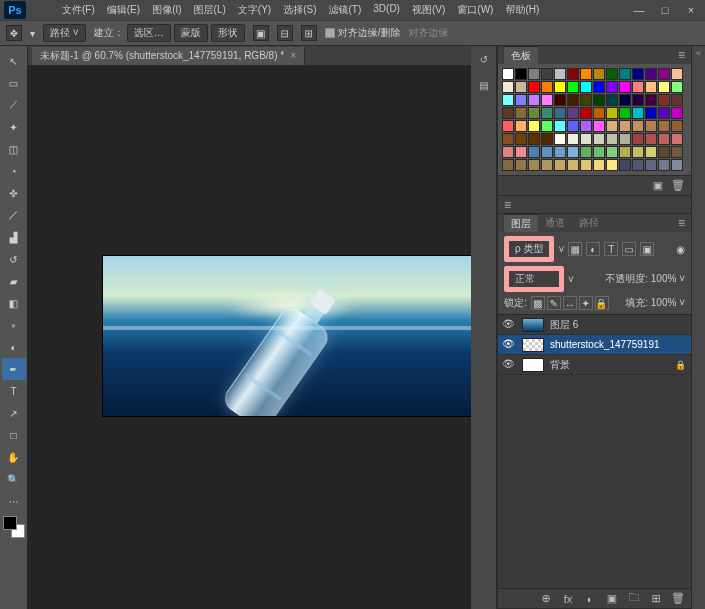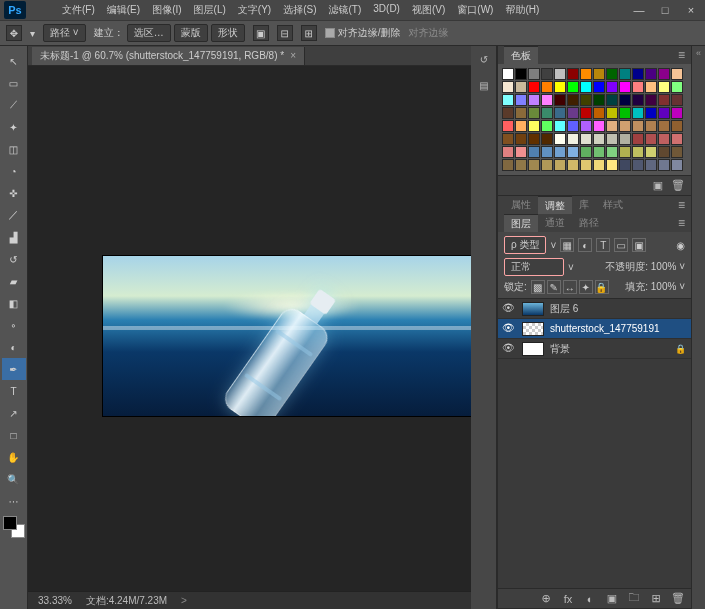--- a/index.html
+++ b/index.html
@@ -64,21 +64,21 @@
 
 
 .swatches{padding:4px;max-height:136px;}
 .sw-row{display:flex;flex-wrap:wrap;gap:1px;}
 .sw{width:12px;height:12px;border:1px solid #2a2a2a;}
 .panel-footer{height:20px;background:#3f3f3f;display:flex;justify-content:flex-end;align-items:center;gap:6px;padding:0 6px;border-top:1px solid #2a2a2a;}
 
 
 .layers-opts{display:flex;flex-direction:column;padding:4px 6px;gap:4px;background:#474747;border-bottom:1px solid #2a2a2a;}
 .opt-row{display:flex;align-items:center;gap:4px;font-size:10px;}
-.sel{background:#3f3f3f;border:1px solid #fca5a5;padding:1px 6px;border-radius:2px;flex:0 0 auto;}
+.sel{background:#3f3f3f;border:5px solid #fca5a5;padding:1px 6px;border-radius:2px;flex:0 0 auto;}
 .icon-sq{width:14px;height:14px;border:1px solid #6a6a6a;display:inline-flex;align-items:center;justify-content:center;}
 .opslider{color:#ccc;margin-left:auto;}
 
 .layer-list{flex:1;background:#3a3a3a;}
 .layer{display:flex;align-items:center;height:20px;gap:6px;padding:0 4px;border-bottom:1px solid #2f2f2f;}
 .layer.selected{background:#1f4f82;color:#fff;}
 .eye{width:14px;height:14px;}
 .thumb{width:22px;height:14px;background:#888;border:1px solid #222;}
 .thumb.sea{background:linear-gradient(#6bb3d9,#0a3868);}
 .thumb.trans{background:repeating-conic-gradient(#ccc 0 25%,#fff 0 50%) 0 0/6px 6px;}
@@ -185,25 +185,20 @@
     <div class="viewport">
       <div class="canvas">
         <div class="sun"></div>
         <div class="waves"></div>
         <div class="bottle">
           <div class="cap"></div>
             <div class="neck"></div>
             <div class="body"></div>
         </div>
       </div>
-    </div>
-    <div class="statusbar">
-      <span>33.33%</span>
-      <span>文档:4.24M/7.23M</span>
-      <span class="sb-arrow">&gt;</span>
     </div>
   </div>
 
   <div class="panel-strip" id="strip">
       <div class="strip-ico">↺</div>
       <div class="strip-ico">▤</div>
     </div>
 
   <div class="panels">
     <div class="panel-col">
@@ -333,26 +328,20 @@
         </div>
         <div class="spacer" style="height:90px"></div>
         <div class="panel-footer">
           <span class="lf-ico">▣</span>
           <span class="lf-ico">🗑</span>
         </div>
       </div>
 
       <div class="panel" style="height:18px">
         <div class="panel-header">
-          <div class="tabs-h" id="adj-tabs">
-              <div class="ptab">属性</div>
-              <div class="ptab active">调整</div>
-              <div class="ptab">库</div>
-              <div class="ptab">样式</div>
-            </div>
           <div class="panel-burger">≡</div>
         </div>
       </div>
 
       <div class="panel" style="flex:1">
         <div class="panel-header">
           <div class="tabs-h" id="layer-tabs">
               <div class="ptab active">图层</div>
               <div class="ptab">通道</div>
               <div class="ptab">路径</div>

